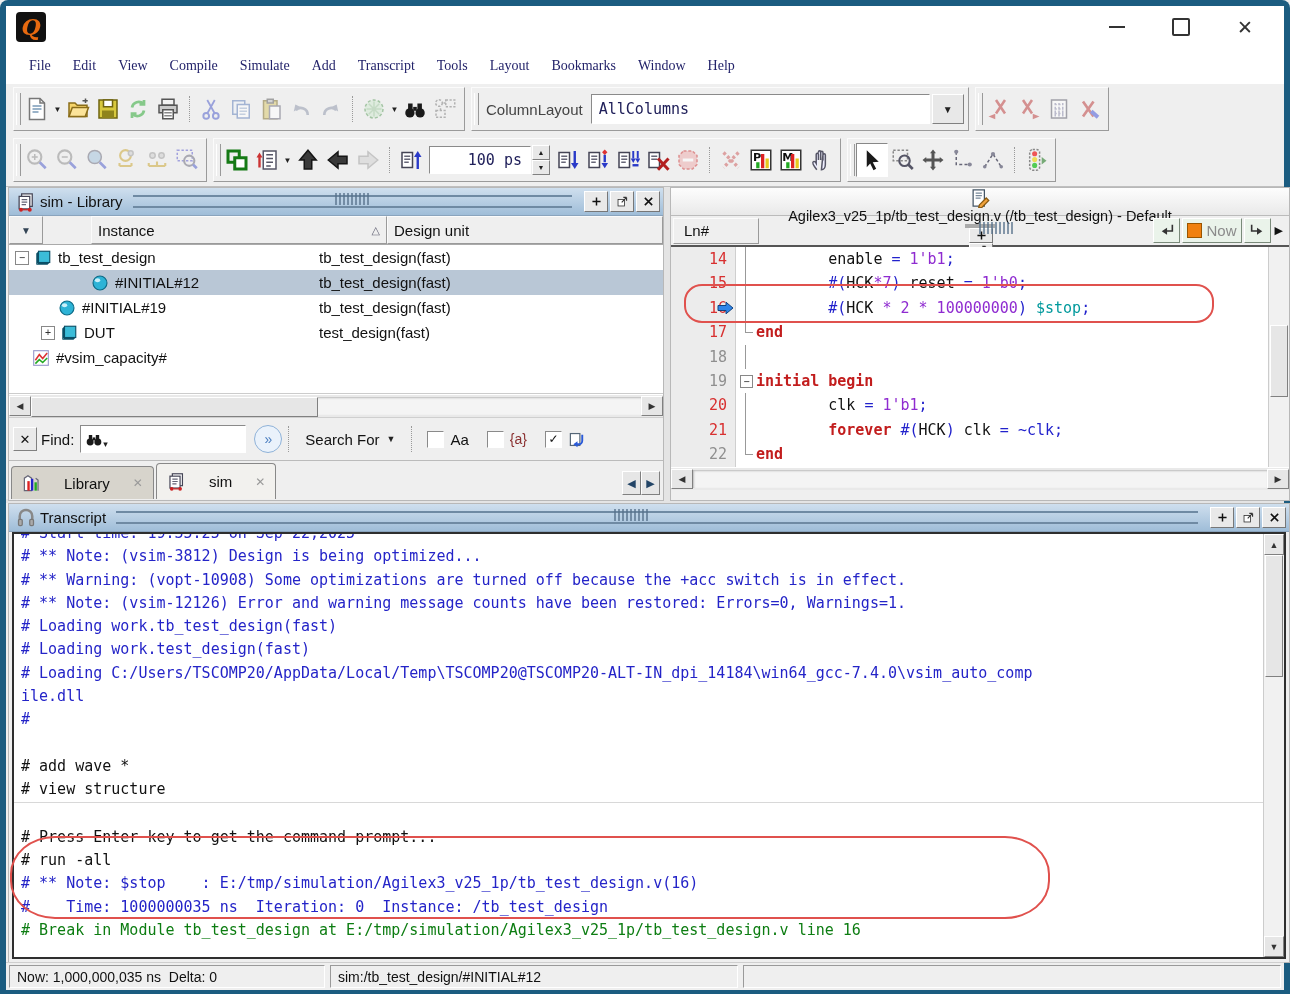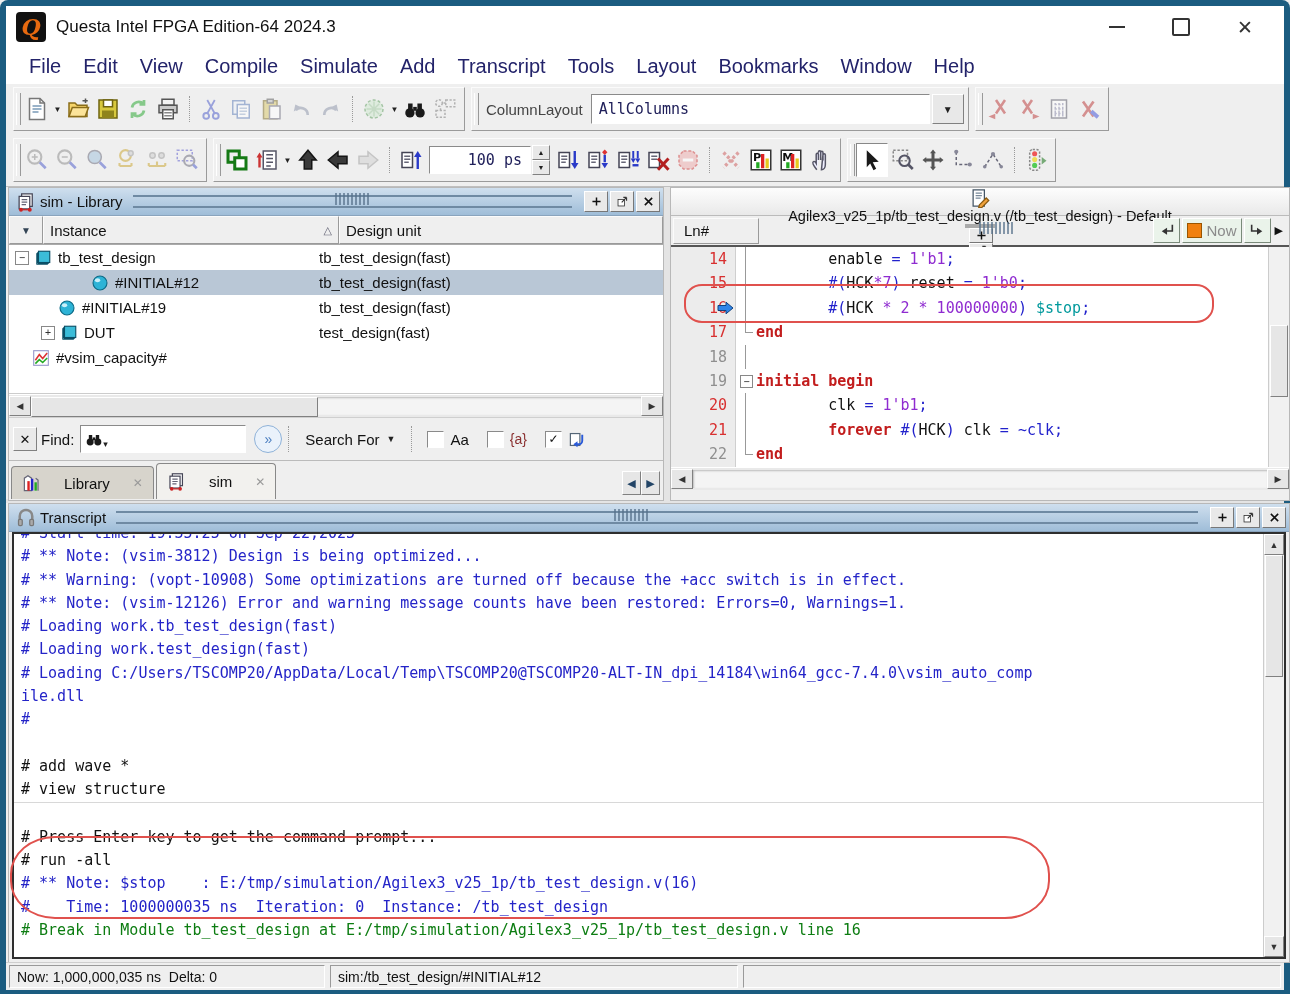--- a/index.html
+++ b/index.html
@@ -9,21 +9,21 @@
   
   .titlebar{position:absolute;left:0;top:0;right:0;height:42px;background:#fff;display:flex;align-items:center;}
   .applogo{width:30px;height:30px;margin-left:10px;background:#111;border-radius:4px;display:flex;align-items:center;justify-content:center;color:#e86a10;font:italic bold 22px "DejaVu Serif",serif;}
   .apptitle{margin-left:10px;font-size:17px;color:#111;}
   .wbtns{margin-left:auto;display:flex;align-items:center;gap:30px;margin-right:22px;}
   .wbtn{width:34px;height:30px;display:flex;align-items:center;justify-content:center;color:#333;font-size:19px;cursor:default;}
   .wbtn .min{display:block;width:16px;height:0;border-top:2px solid #333;}
   .wbtn .max{display:block;width:14px;height:14px;border:2px solid #333;border-radius:2px;}
   
   .menubar{position:absolute;left:0;top:42px;right:0;height:36px;background:#fff;display:flex;align-items:center;padding-left:12px;border-bottom:1px solid #d5d5d5;}
-  .menuitem{padding:4px 11px;font-size:20px;color:#23236a;}
+  .menuitem{padding:4px 11px;font-size:14px;color:#23236a;font-family:Liberation Serif, serif;}
   
   .tbrow{position:absolute;left:0;right:0;background:#efefef;display:flex;align-items:center;padding-left:4px;}
   .tbrow1{top:78px;height:50px;border-bottom:1px solid #dcdcdc;}
   .tbrow2{top:128px;height:52px;border-bottom:1px solid #bfbfbf;}
   .tb-group{display:flex;align-items:center;height:40px;margin:0 3px;padding:1px 4px 1px 8px;background:#efefef;border:1px solid;border-color:#fbfbfb #9a9a9a #9a9a9a #fbfbfb;position:relative;}
   .tb-group::before{content:"";position:absolute;left:2px;top:5px;bottom:5px;width:3px;border-left:1px solid #fff;border-right:1px solid #999;}
   .tb-btn{width:30px;height:32px;display:flex;align-items:center;justify-content:center;position:relative;}
   .tb-btn svg{width:24px;height:24px;}
   .tb-btn.dis{opacity:.5;}
   .tb-btn.active{background:#fff;border:1px solid;border-color:#888 #fff #fff #888;}
@@ -129,21 +129,20 @@
   .splitv{position:absolute;background:#e4e4e4;}
 </style>
 </head>
 <body>
 
 <div class="frame">
  <div class="win">
 
   <div class="titlebar">
     <div class="applogo">Q</div>
-    <div class="apptitle">Questa Intel FPGA Edition-64 2024.3</div>
     <div class="wbtns">
       <div class="wbtn">
             <span class="min"></span>
           </div>
       <div class="wbtn">
             <span class="max"></span>
           </div>
       <div class="wbtn">✕</div>
     </div>
   </div>
@@ -525,21 +524,21 @@
             </svg>
           </span>
       <span class="pbtn">
             <svg viewBox="0 0 16 16">
               <path d="M3.5 3.5l9 9M12.5 3.5l-9 9" stroke="#111" stroke-width="1.9"></path>
             </svg>
           </span>
     </div>
     <div class="colhead">
       <div class="colcell" style="width:20px;justify-content:center;font-size:10px;color:#345;">▼</div>
-      <div class="colcell" style="width:282px;">
+      <div class="colcell" style="width:282px;margin-left:48px;">
             <span>Instance</span>
             <span style="margin-left:auto;font-size:11px;color:#667;">△</span>
           </div>
       <div class="colcell" style="flex:1;">Design unit</div>
     </div>
     <div class="treebody" id="treebody" style="height:148px;">
           <div class="trow">
             <div class="t-inst" style="padding-left: 6px;">
               <span class="expander">−</span>
               <span class="ticon"><svg viewBox="0 0 16 16">

